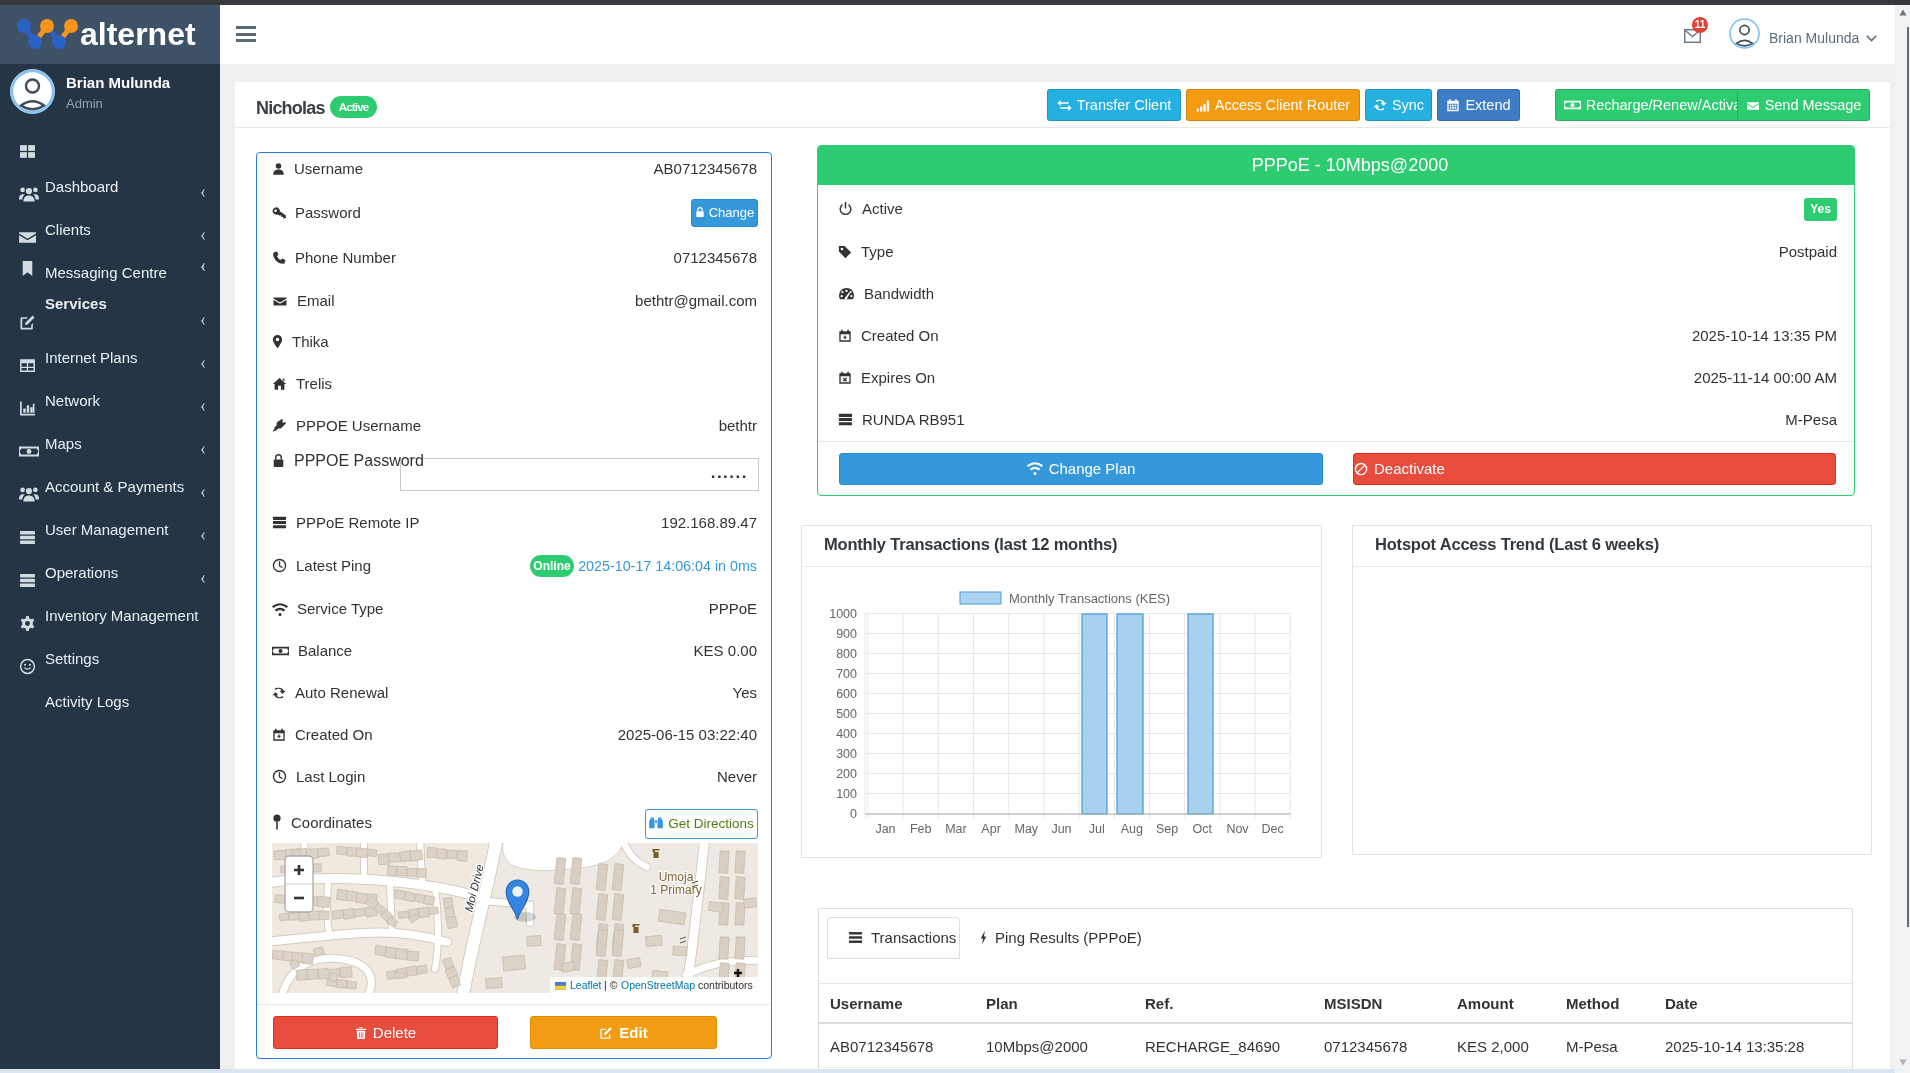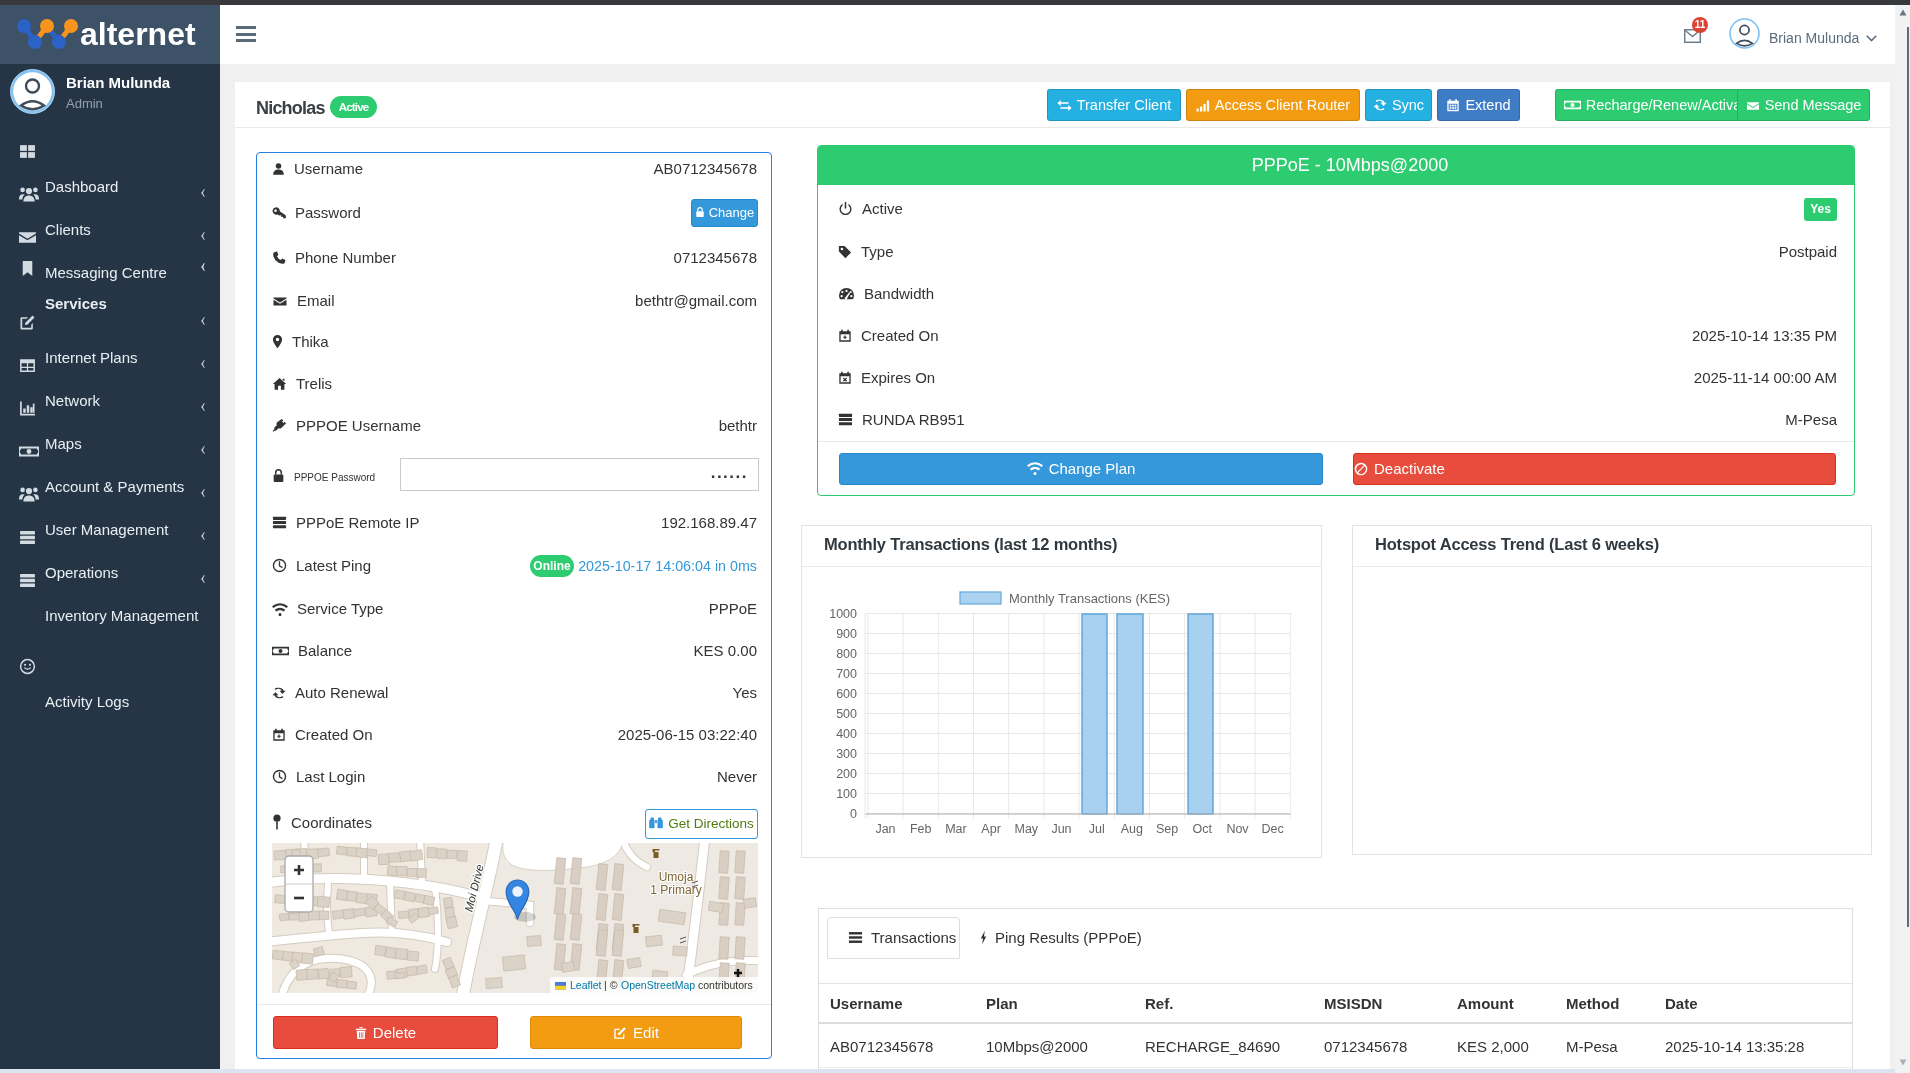--- a/index.html
+++ b/index.html
@@ -333,20 +333,26 @@
       </svg>
       <span class="lbl">Operations</span>
       <span class="chev">‹</span>
     </div>
   <div class="mi" style="top:495px;">
       <svg class="micn">
         <use href="#i-server"></use>
       </svg>
       <span class="lbl">Inventory Management</span>
       <span class="chev">‹</span>
+    </div>
+  <div class="mi" style="top:538px;">
+      <svg class="micn">
+        <use href="#i-gear"></use>
+      </svg>
+      <span class="lbl">Settings</span>
     </div>
   <div class="mi" style="top:581px;">
       <svg class="micn">
         <use href="#i-smile"></use>
       </svg>
       <span class="lbl">Activity Logs</span>
     </div>
 </div>
 
 <div class="abs" id="wrap">
@@ -394,21 +400,21 @@
   <div class="row-l" style="top:180px;"><svg width="11" height="15">
         <use href="#i-pin"></use>
       </svg>Thika</div>
   <div class="row-l" style="top:222px;"><svg width="15" height="14">
         <use href="#i-home"></use>
       </svg>Trelis</div>
   <div class="row-l" style="top:264px;"><svg width="15" height="15">
         <use href="#i-plug"></use>
       </svg>PPPOE Username</div>
     <div class="row-v" style="top:264px;">bethtr</div>
-  <div class="row-l" style="top:315px; font-size:10px; z-index:3;"><svg width="13" height="15">
+  <div class="row-l" style="top:299px; font-size:16px; z-index:3;"><svg width="13" height="15">
         <use href="#i-lock"></use>
       </svg>PPPOE Password</div>
   <div style="position:absolute; left:143px; top:305px; width:359px; height:33px; border:1px solid #cbcbcb; background:#fff;">
       <span style="position:absolute; right:10px; top:4px; font-size:17px; font-weight:bold; letter-spacing:1.5px;">......</span>
     </div>
   <div class="row-l" style="top:361px;"><svg width="15" height="15">
         <use href="#i-server"></use>
       </svg>PPPoE Remote IP</div>
     <div class="row-v" style="top:361px;">192.168.89.47</div>
   <div class="row-l" style="top:404px;"><svg width="15" height="15">
@@ -882,21 +888,21 @@
           <rect x="13" y="13" width="28" height="56" rx="4" fill="#fff" stroke="#a9a9a9" stroke-width="1.3"></rect>
           <line x1="13" y1="41" x2="41" y2="41" stroke="#ccc" stroke-width="1"></line>
           <path d="M27 22 L27 32 M22 27 L32 27" stroke="#333" stroke-width="2.6"></path>
           <path d="M22 55 L32 55" stroke="#333" stroke-width="2.6"></path>
         </g>
 </svg></div>
   <div style="position:absolute; left:0; top:851px; width:514px; height:1px; background:#e9e9e9;"></div>
   <div style="position:absolute; left:16px; top:863px; width:225px; height:33px; background:#e74c3c; border:1px solid #db2f1d; border-radius:3px; color:#fff; font-size:15px; text-align:center; line-height:31px;"><svg width="12" height="14" fill="#fff" style="vertical-align:-2px; margin-right:6px;">
         <use href="#i-trash"></use>
       </svg>Delete</div>
-  <div style="position:absolute; left:273px; top:863px; width:212px; height:33px; background:#f39c12; border:1px solid #dd8c0a; border-radius:3px; color:#fff; font-size:15px; text-align:center; line-height:31px;"><svg width="14" height="14" fill="#fff" style="vertical-align:-2px; margin-right:6px;">
+  <div style="position:absolute; left:273px; top:863px; width:187px; height:33px; background:#f39c12; border:1px solid #dd8c0a; border-radius:3px; color:#fff; font-size:15px; text-align:center; line-height:31px;font-weight:bold;"><svg width="14" height="14" fill="#fff" style="vertical-align:-2px; margin-right:6px;">
         <use href="#i-editsq"></use>
       </svg>Edit</div>
 </div>
 <div class="abs" id="plan">
     <div id="plan-h">PPPoE - 10Mbps@2000</div>
   <div class="row-l" style="left:20px; top:54px;"><svg width="15" height="15">
         <use href="#i-power"></use>
       </svg>Active</div>
   <div style="position:absolute; right:17px; top:52px; width:33px; height:23px; background:#2ecc71; border-radius:3px; color:#fff; font-size:12px; font-weight:bold; text-align:center; line-height:23px;">Yes</div>
   <div class="row-l" style="left:20px; top:97px;"><svg width="14" height="14">

